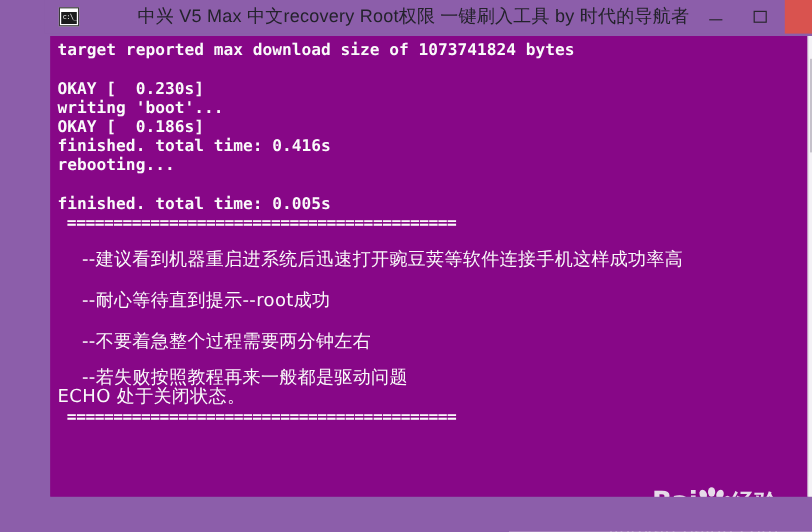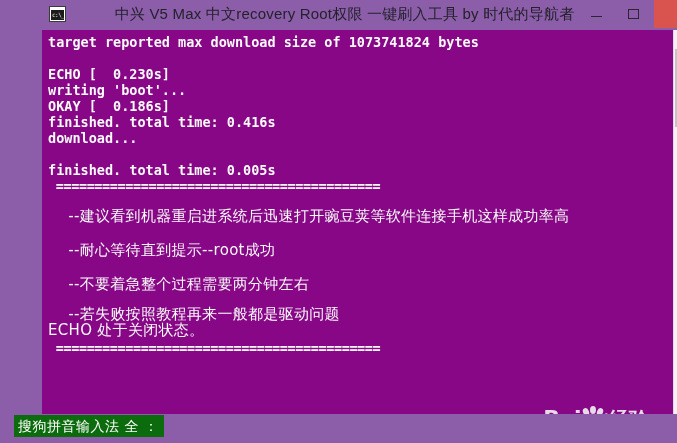--- a/index.html
+++ b/index.html
@@ -303,25 +303,25 @@
       <span class="glyph-max"></span>
     </div>
     <div class="winbtn" id="btn-close">
       <span>✕</span>
     </div>
   </div>
 
   <div id="console-outer">
     <div id="console">
         <div class="line mono" style="top: 4px;">target reported max download size of 1073741824 bytes</div>
-        <div class="line mono" style="top: 36px;">ECHO [  0.230s]</div>
+        <div class="line mono" style="top: 36px;">OKAY [  0.230s]</div>
         <div class="line mono" style="top: 52px;">writing 'boot'...</div>
         <div class="line mono" style="top: 68px;">OKAY [  0.186s]</div>
         <div class="line mono" style="top: 84px;">finished. total time: 0.416s</div>
-        <div class="line mono" style="top: 100px;">download...</div>
+        <div class="line mono" style="top: 100px;">rebooting...</div>
         <div class="line mono" style="top: 132px;">finished. total time: 0.005s</div>
         <div class="line sep" style="top: 148px;"> ==========================================</div>
         <div class="line cjk" style="top: 178px;">    --建议看到机器重启进系统后迅速打开豌豆荚等软件连接手机这样成功率高</div>
         <div class="line cjk" style="top: 212px;">    --耐心等待直到提示--root成功</div>
         <div class="line cjk" style="top: 246px;">    --不要着急整个过程需要两分钟左右</div>
         <div class="line cjk" style="top: 276px;">    --若失败按照教程再来一般都是驱动问题</div>
         <div class="line cjk" style="top: 292px;">ECHO 处于关闭状态。</div>
         <div class="line sep" style="top: 310px;"> ==========================================</div>
       </div>
 
@@ -342,15 +342,14 @@
           <span class="pad big"></span>
           <span id="wm-du">du</span>
         </span>
         <span id="wm-jy">经验</span>
       </div>
       <div id="wm-url">jingyan.baidu.com</div>
     </div>
   </div>
 
   <div id="bottom-strip"></div>
-  <div id="ime-bar">搜狗拼音输入法  全 ：</div>
 
 </div>
 
 </body></html>

